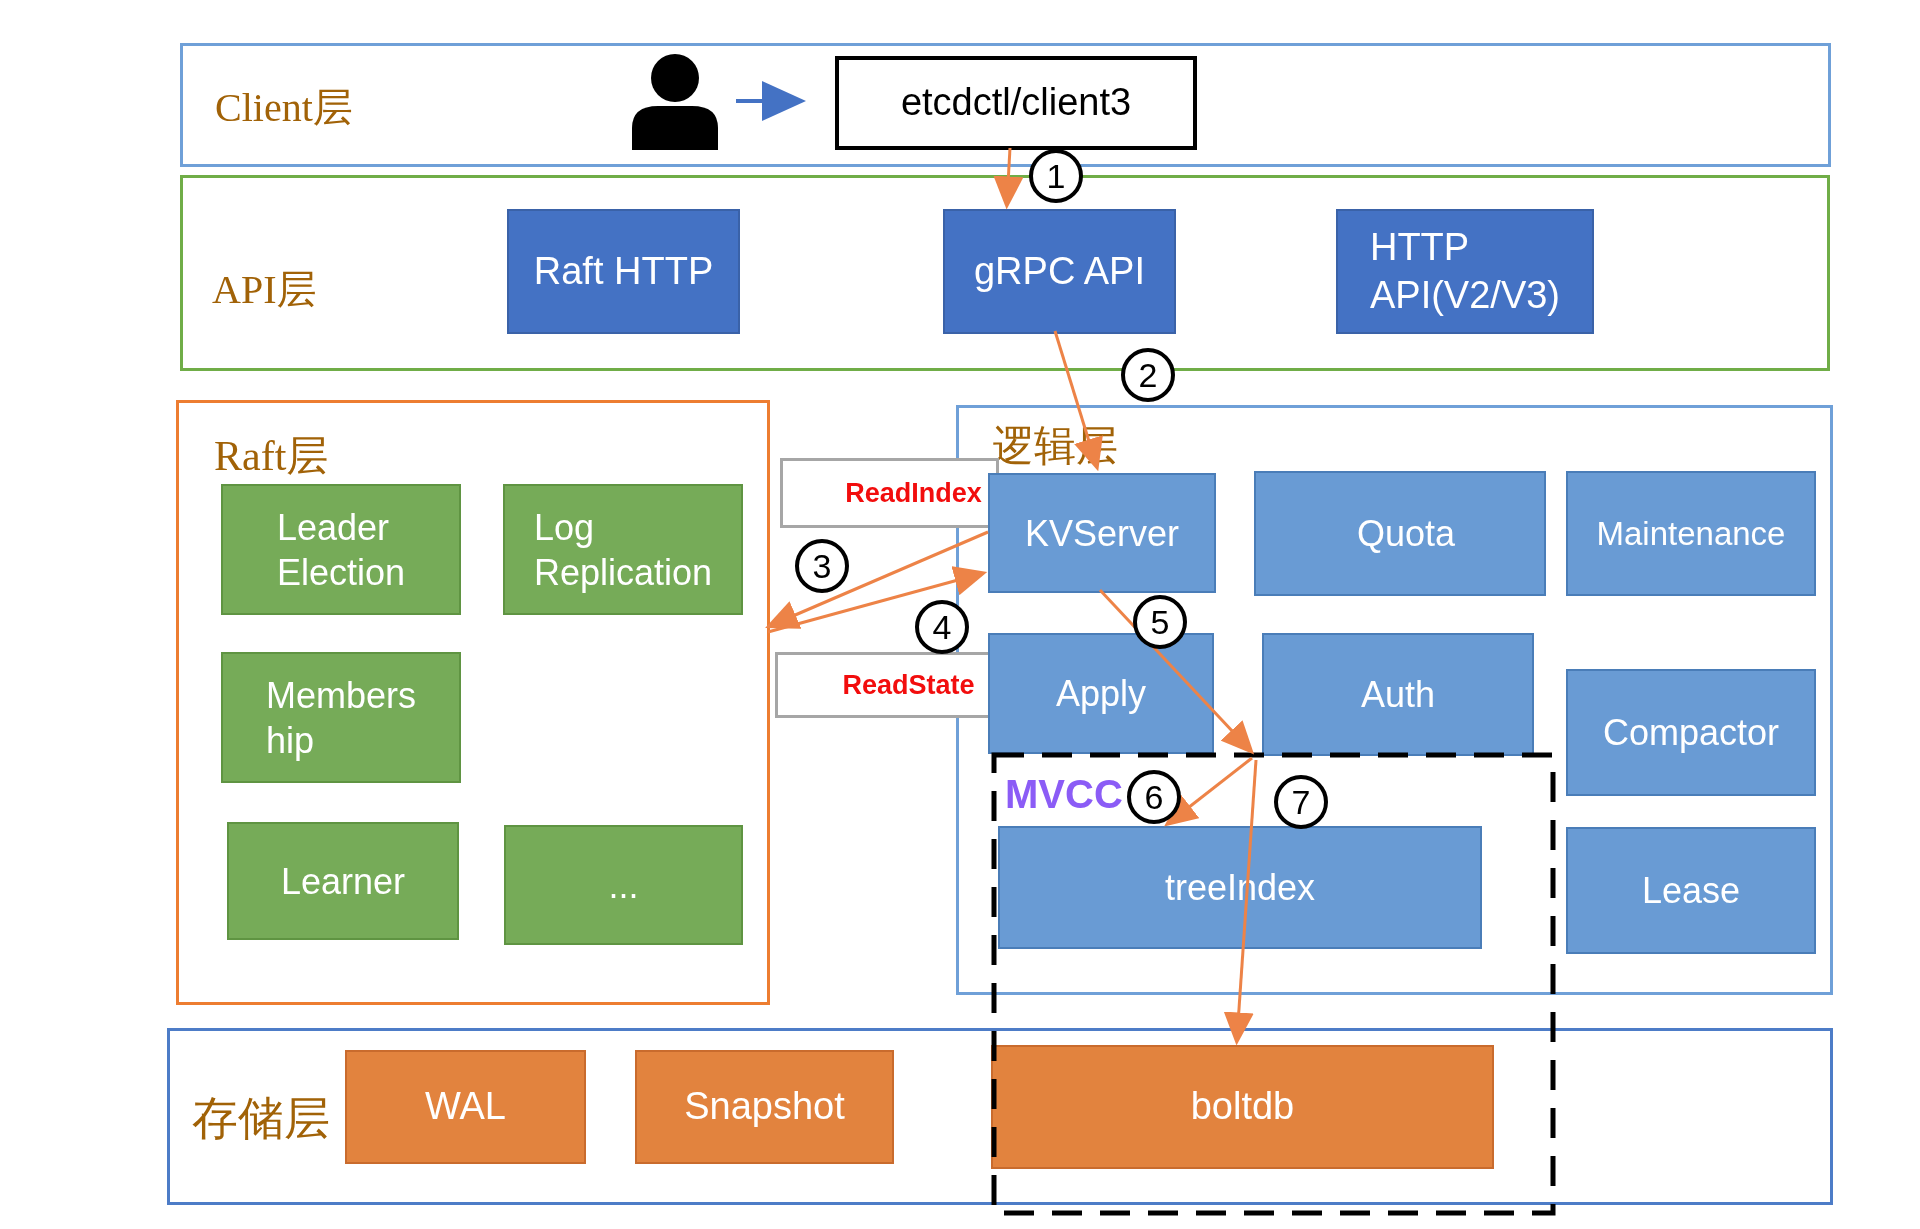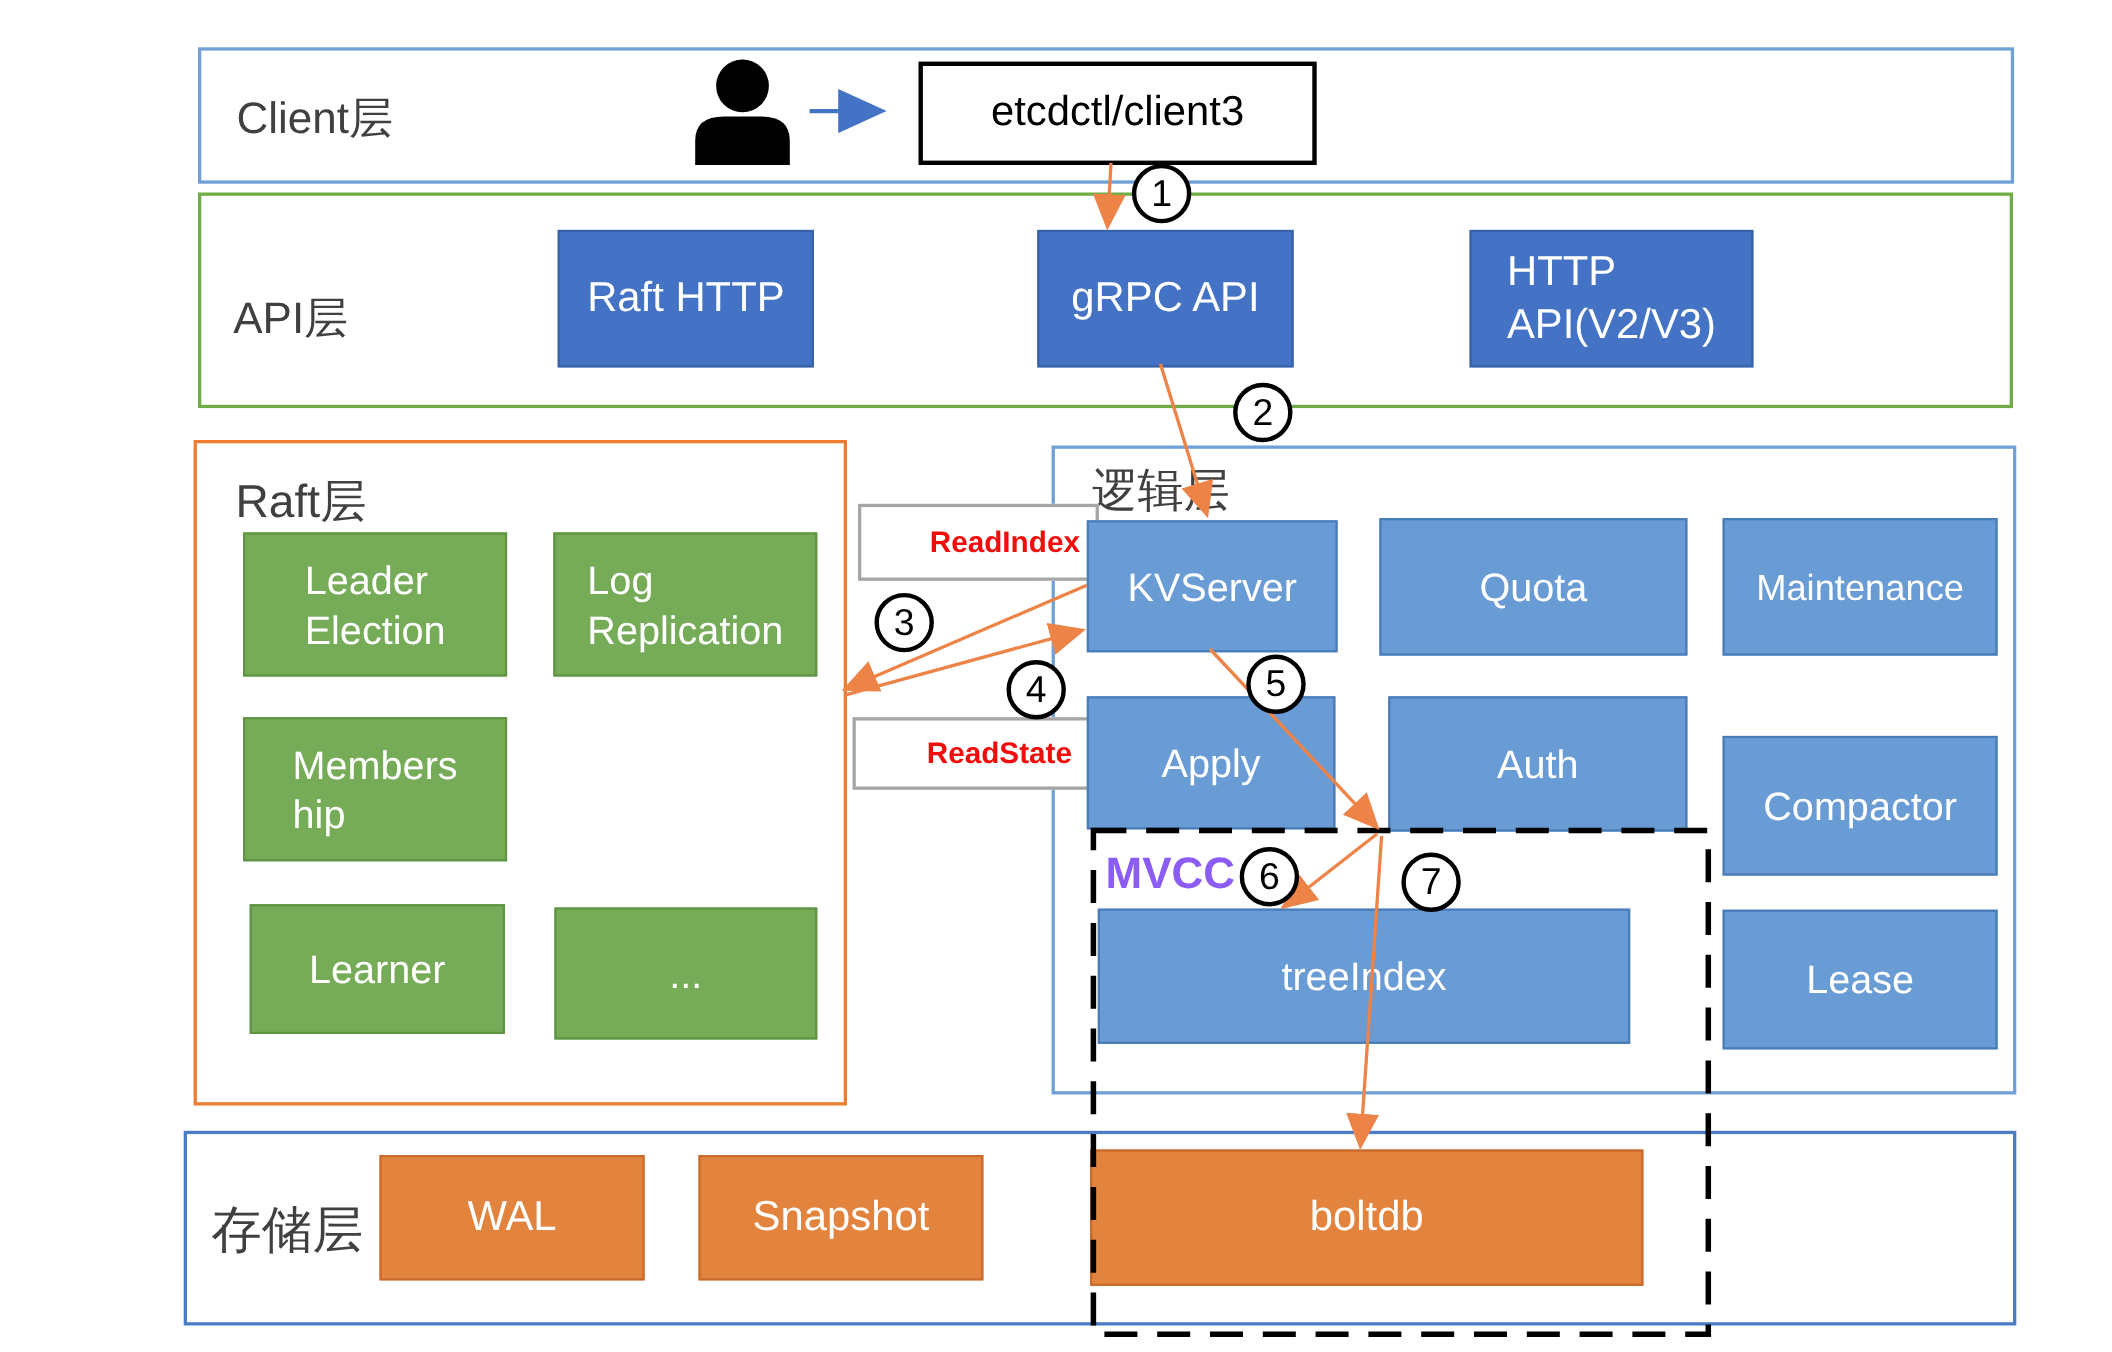--- a/index.html
+++ b/index.html
@@ -6,22 +6,23 @@
   #canvas{
     position:relative;width:1920px;height:1229px;background:#ffffff;overflow:hidden;
     font-family:"Liberation Sans", sans-serif;
   }
   .layer{position:absolute;background:#fff;}
   .layer.client,.layer.logic{border:3px solid #6fa0d8;}
   .layer.api{border:3px solid #70ad47;}
   .layer.raft{border:3px solid #ed7d31;}
   .layer.storage{border:3px solid #4d7cc7;}
   .layer-label{
-    position:absolute;color:#404040;font-size:40px;letter-spacing:0px;
+    position:absolute;color:#a16207;font-size:40px;letter-spacing:0px;
     white-space:nowrap;
+    font-family:Liberation Serif, serif;
   }
   .node{
     position:absolute;display:flex;align-items:center;justify-content:center;
     color:#fff;text-align:left;white-space:pre-line;line-height:1.25;
   }
   .node.dkblue{background:#4472c4;border:2px solid #3a62a8;font-size:38px;}
   .node.ltblue{background:#699bd4;border:2px solid #4a7db8;font-size:36px;}
   .node.green {background:#76ab58;border:2px solid #5f9442;font-size:36px;}
   .node.orange{background:#e2833e;border:2px solid #c96b2d;font-size:38px;}
   .node.plain{
@@ -77,21 +78,21 @@
 Replication</div>
   <div class="node green" style="left:221px;top:652px;width:236px;height:127px;">Members
 hip</div>
   <div class="node green" style="left:227px;top:822px;width:228px;height:114px;">Learner</div>
   <div class="node green" style="left:504px;top:825px;width:235px;height:116px;">...</div>
 
   <div class="annot" style="left:780px;top:458px;width:165px;height:64px;">ReadIndex</div>
   <div class="annot" style="left:775px;top:652px;width:165px;height:60px;">ReadState</div>
 
   <div class="node ltblue" style="left:988px;top:473px;width:224px;height:116px;">KVServer</div>
-  <div class="node ltblue" style="left:1254px;top:471px;width:276px;height:121px;">Quota</div>
+  <div class="node ltblue" style="left:1254px;top:471px;width:276px;height:121px;padding-left:12px;">Quota</div>
   <div class="node ltblue" style="left:1566px;top:471px;width:246px;height:121px;font-size:33px;">Maintenance</div>
   <div class="node ltblue" style="left:988px;top:633px;width:222px;height:117px;">Apply</div>
   <div class="node ltblue" style="left:1262px;top:633px;width:268px;height:119px;">Auth</div>
   <div class="node ltblue" style="left:1566px;top:633px;width:246px;height:123px;margin-top:36px;">Compactor</div>
   <div class="node ltblue" style="left:998px;top:826px;width:480px;height:119px;">treeIndex</div>
   <div class="node ltblue" style="left:1566px;top:827px;width:246px;height:123px;">Lease</div>
 
   <div class="mvcc-label" style="left:1005px;top:772px;">MVCC</div>
 
   <div class="node orange" style="left:345px;top:1050px;width:237px;height:110px;">WAL</div>

